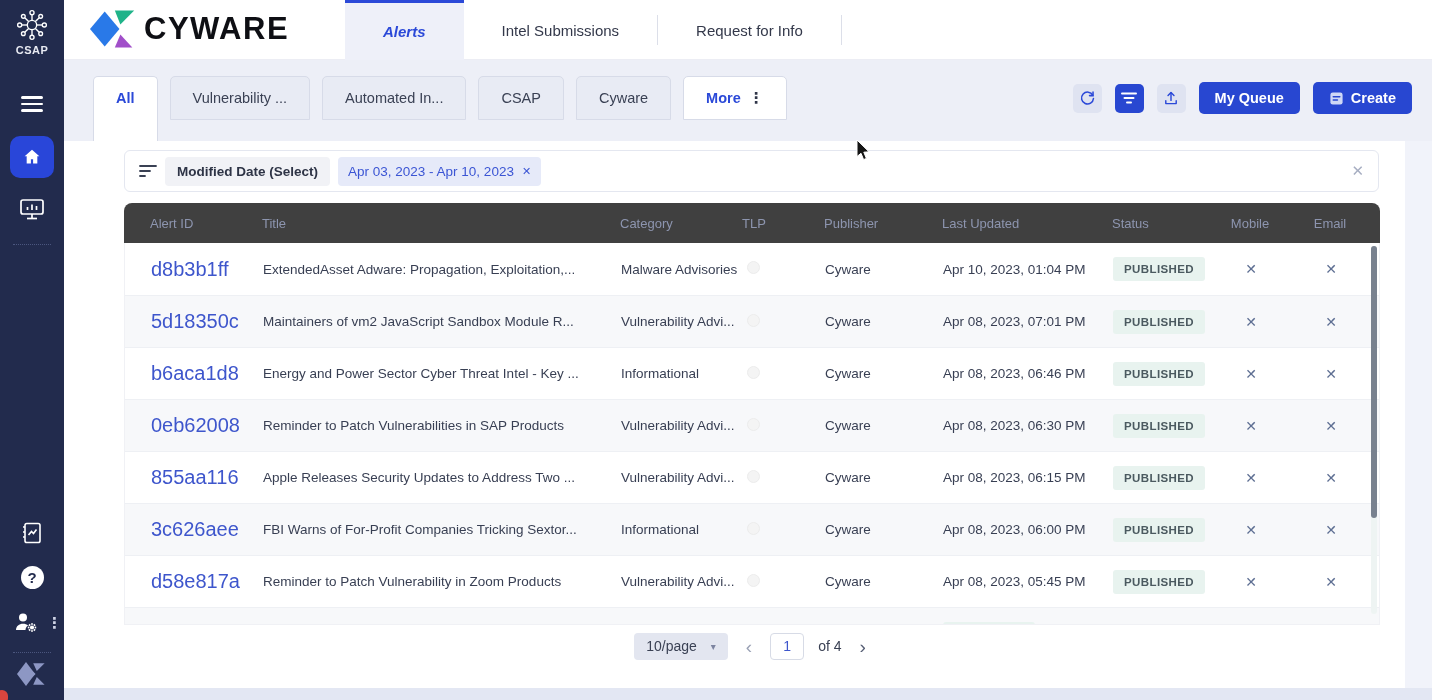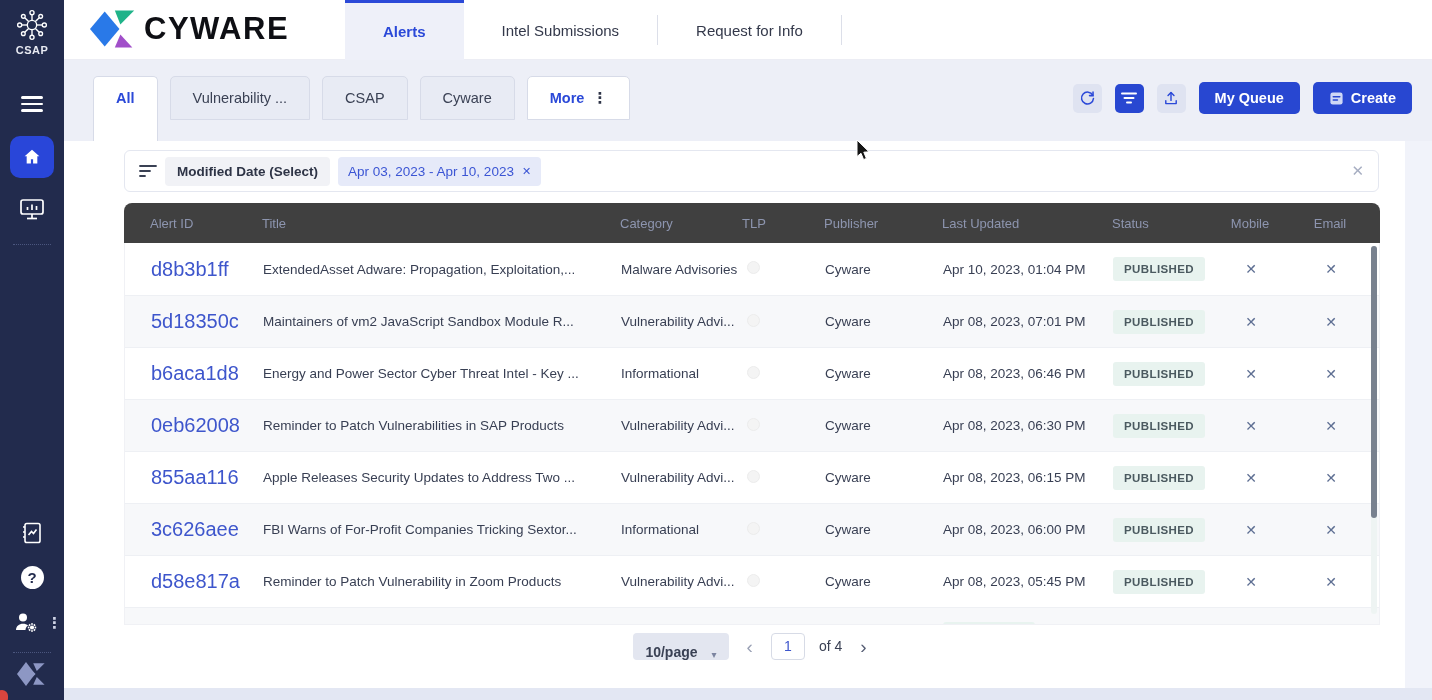--- a/index.html
+++ b/index.html
@@ -25,21 +25,21 @@
   .kebab { color:#cfd4e6; font-size:15px; font-weight:700; line-height:1; }
   .cyware-mark { top:660px; }
   .red-sliver { position:absolute; left:-4px; top:690px; width:12px; height:14px; background:#d9453e; border-radius:6px; }
 
   
   #topbar { position:absolute; left:64px; top:0; width:1368px; height:60px; background:#fff; border-bottom:1px solid #ecedf4; z-index:4; }
   .brand { position:absolute; left:26px; top:8px; display:flex; align-items:center; gap:8px; }
   .brand-text { font-size:31px; font-weight:800; letter-spacing:1.5px; color:#0e0f14; }
   #top-tabs { position:absolute; left:281px; top:0; height:60px; display:flex; align-items:stretch; }
   .top-tab { display:flex; align-items:center; justify-content:center; padding:0 38px; font-size:15px; color:#33384a; cursor:pointer; position:relative; }
-  .top-tab.active { color:#2b49d8; font-weight:700; background:#eef0f9; border-top:3px solid #2b49d8; }
+  .top-tab.active { color:#2b49d8; font-weight:700; background:#eef0f9; border-top:3px solid #2b49d8;font-style:italic; }
   .tt-divider { width:1px; height:30px; background:#dcdfe9; align-self:center; }
 
   
   #band { position:absolute; left:64px; top:60px; width:1368px; height:81px; background:#edeff7; }
   #right-band { position:absolute; left:1405px; top:141px; width:27px; height:547px; background:#f1f3fa; }
 
   
   #filter-tabs { position:absolute; left:93px; top:76px; display:flex; align-items:flex-start; gap:12px; z-index:6; }
   .ftab { height:44px; display:flex; align-items:center; gap:8px; padding:0 22px; background:#e8ebf4; border:1px solid #d7dbe8; border-radius:5px 5px 0 0; font-size:14.5px; color:#3a4154; cursor:pointer; white-space:nowrap; }
   .ftab.active { background:#ffffff; color:#2b49d8; font-weight:700; height:65px; border-bottom:none; align-items:flex-start; padding-top:13px; }
@@ -81,21 +81,21 @@
   .td a { color:#3e56cc; text-decoration:none; font-size:20px; cursor:pointer; }
   .tlp-dot { display:inline-block; width:13px; height:13px; border-radius:50%; background:#f4f4f4; border:1px solid #ececec; }
   .badge { display:inline-block; background:#e8f3ef; color:#4b5a60; font-size:11.5px; font-weight:600; letter-spacing:.4px; padding:6px 11px; border-radius:3px; }
   .xmark { color:#5d6e92; font-size:14px; }
   
   .vscroll { position:absolute; right:2px; top:3px; width:6px; height:368px; border-radius:3px; background:#eef4f3; }
   .vscroll .thumb { position:absolute; top:0; left:0; width:6px; height:272px; border-radius:3px; background:#78818f; cursor:grab; }
 
   
   #pagination { position:absolute; left:124px; top:631px; width:1256px; height:30px; display:flex; align-items:center; justify-content:center; gap:14px; font-size:14px; color:#3a4154; z-index:3; }
-  .page-size { background:#e3e6f0; border-radius:4px; height:27px; display:flex; align-items:flex-end; gap:14px; padding:0 12px; cursor:pointer;font-weight:bold; }
+  .page-size { background:#e3e6f0; border-radius:4px; height:27px; display:flex; align-items:center; gap:14px; padding:0 12px; cursor:pointer; }
   .page-size .caret { font-size:10px; color:#7c84a0; }
   .pg-chevron { color:#9aa1b5; font-size:19px; line-height:1; cursor:pointer; padding:0 4px; }
   .pg-chevron.next { color:#565e74; }
   .page-input { width:34px; height:27px; border:1px solid #d7dbe6; border-radius:4px; text-align:center; color:#3e56cc; font-size:14px; font-family:inherit; background:#fff; }
 
   
   #bottom-strip { position:absolute; left:64px; top:688px; width:1368px; height:12px; background:#e3e7f3; }
 
   
   #cursor { position:absolute; left:855px; top:139px; z-index:20; pointer-events:none; }
@@ -239,20 +239,23 @@
   </header>
 
   <div id="filter-tabs">
       <div class="ftab active">
         <span>All</span>
       </div>
       <div class="ftab">
         <span>Vulnerability ...</span>
       </div>
       <div class="ftab">
+        <span>Automated In...</span>
+      </div>
+      <div class="ftab">
         <span>CSAP</span>
       </div>
       <div class="ftab">
         <span>Cyware</span>
       </div>
       <div class="ftab more">
         <span>More</span>
         <span class="kebab2">⋮</span>
       </div>
     </div>

